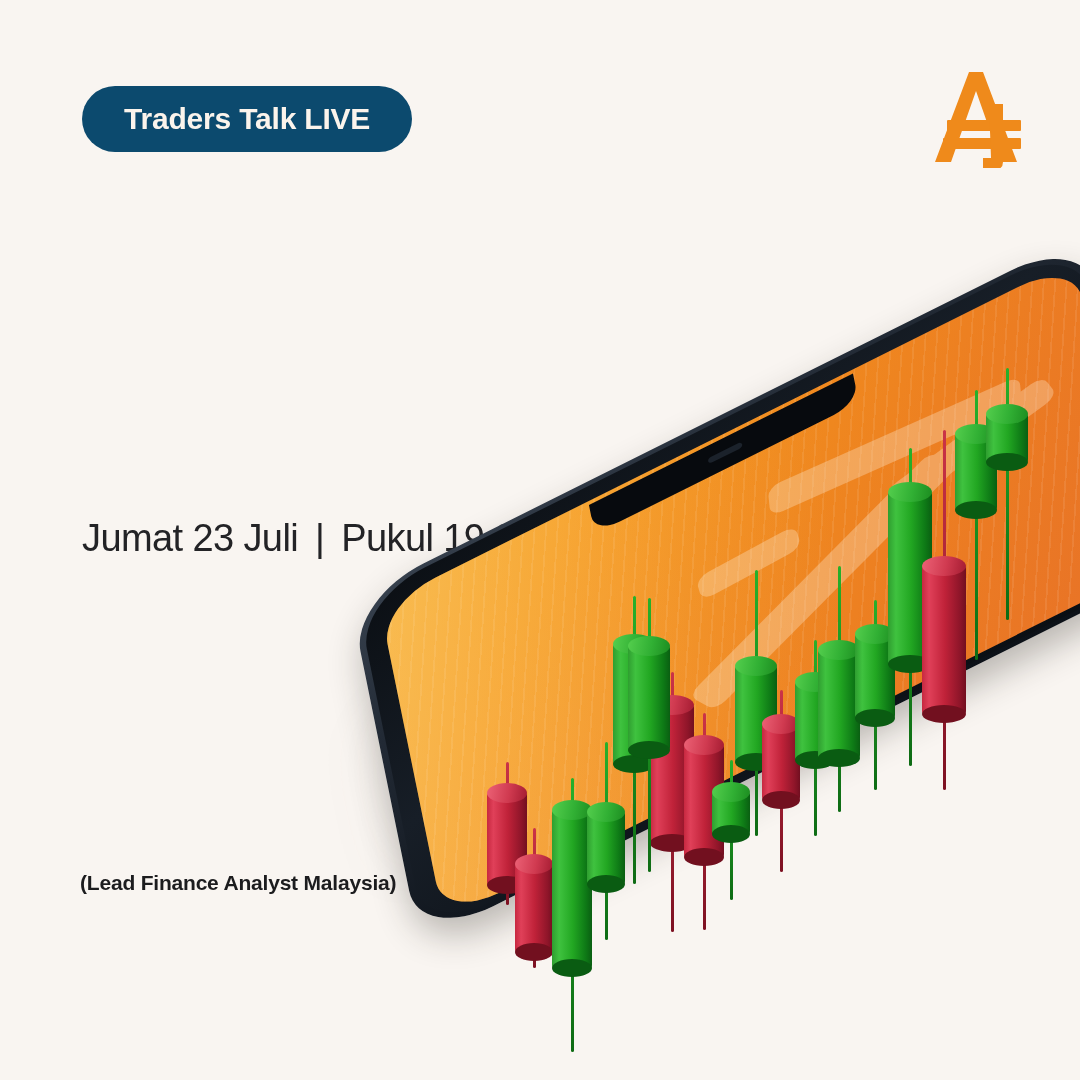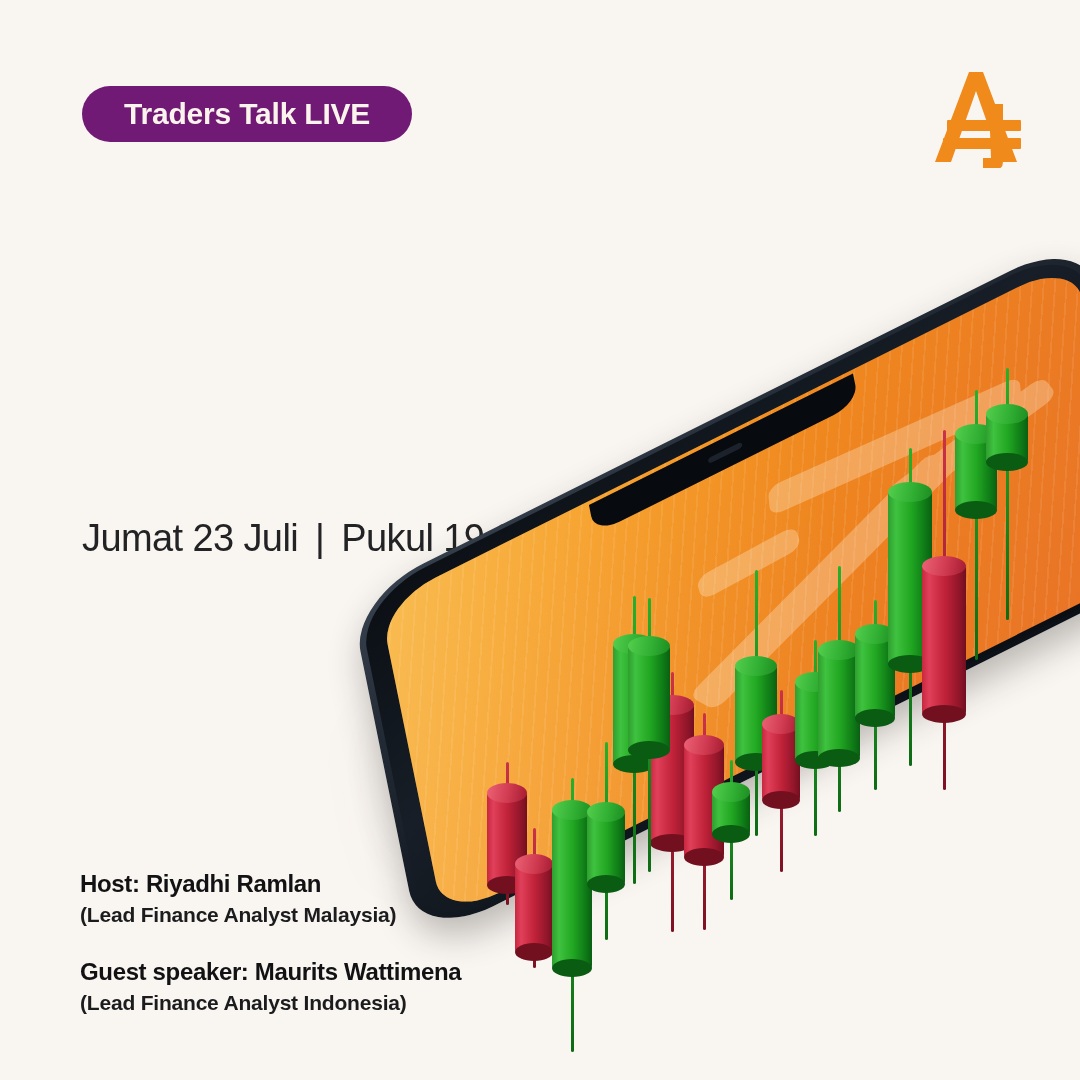--- a/index.html
+++ b/index.html
@@ -10,23 +10,23 @@
     position:relative;
   }
   .stage{position:absolute;inset:0;width:1080px;height:1080px;overflow:hidden;background:#F9F5F1;}
 
   
   .logo{position:absolute;left:925px;top:58px;width:110px;height:110px;}
 
   
   .badge{
     position:absolute;left:82px;top:86px;
-    height:56px;padding:0 42px;
+    height:66px;padding:0 42px;
     display:flex;align-items:center;justify-content:flex-end;
-    background:#701a75;border-radius:40px;
+    background:#0c4a6e;border-radius:40px;
     color:#FBF4EC;font-size:30px;font-weight:bold;
     letter-spacing:-0.2px;white-space:nowrap;
   }
 
   
   .headline{
     position:absolute;left:80px;top:194px;width:760px;
     color:#19191B;
     font-size:78px;line-height:0.99;font-weight:bold;
     letter-spacing:-2.6px;
@@ -309,22 +309,17 @@
 
 
   <div class="dateline">
     <span>Jumat 23 Juli</span>
     <span class="sep">|</span>
     <span>Pukul 19.00 WIB</span>
   </div>
 
   <div class="credits">
     <div class="credit-block">
-      <div class="credit-name">Host: Riyadhi Ramlan</div>
       <div class="credit-role">(Lead Finance Analyst Malaysia)</div>
     </div>
-    <div class="credit-block">
-      <div class="credit-name">Guest speaker: Maurits Wattimena</div>
-      <div class="credit-role">(Lead Finance Analyst Indonesia)</div>
-    </div>
   </div>
 
 </div>
 
 </body></html>

